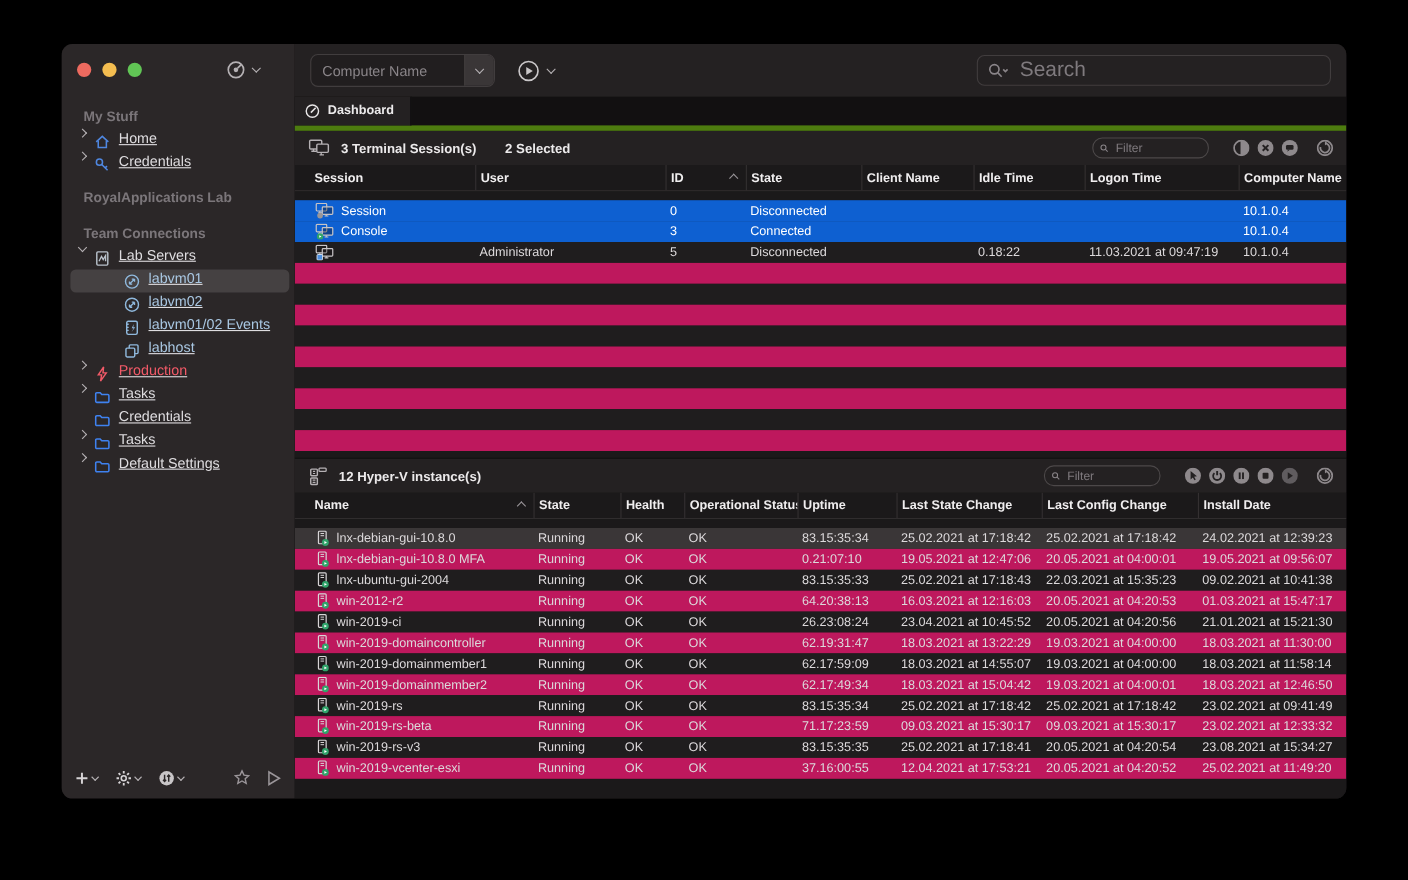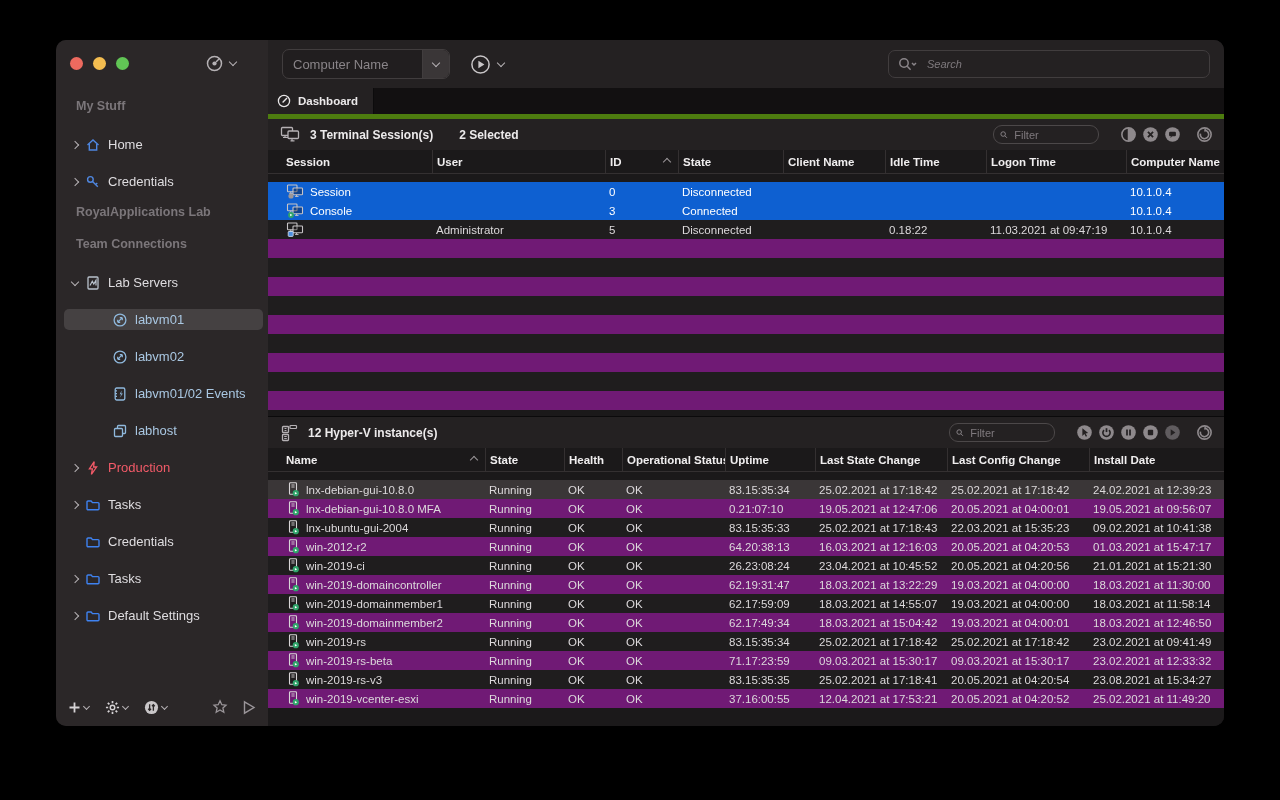--- a/index.html
+++ b/index.html
@@ -5,41 +5,41 @@
   html,body{margin:0;padding:0;}
   body{width:1280px;height:800px;background:#000;font-family:"Liberation Sans",sans-serif;overflow:hidden;}
   .window{position:absolute;left:56px;top:40px;width:1168px;height:686px;border-radius:10px;overflow:hidden;display:flex;background:#1a1819;box-shadow:0 24px 60px rgba(0,0,0,.65);}
   
   .sidebar{width:212px;background:#2b2728;display:flex;flex-direction:column;flex-shrink:0;}
   .titlebar{height:46px;display:flex;align-items:center;padding:0 14px;gap:10px;flex-shrink:0;}
   .tl{width:13px;height:13px;border-radius:50%;display:inline-block;}
   .appicon{margin-left:66px;display:flex;align-items:center;gap:6px;}
   .side-list{flex:1;overflow:hidden;font-size:13px;color:#dfdde0;}
   .sec-title{color:#7b767a;font-weight:700;font-size:12.5px;padding:13px 0 5px 20px;}
-  .item{height:21px;display:flex;align-items:center;gap:7px;margin:16px 5px 0 8px;padding-left:8px;border-radius:5px;}
+  .item{height:21px;display:flex;gap:7px;margin:0 5px 0 8px;padding-left:8px;border-radius:5px;text-decoration:underline;}
   .item .lbl{white-space:nowrap;}
   .item.sel{background:#454142;}
   .item .ind2{width:20px;flex-shrink:0;}
   .c-blue{color:#a9c7e2;} .c-red{color:#f25a68;}
   .chev{width:5px;height:5px;border-right:1.6px solid #b5b1b4;border-bottom:1.6px solid #b5b1b4;display:inline-block;flex-shrink:0;}
   .chev.r{transform:rotate(-45deg);} .chev.d{transform:rotate(45deg);margin-top:-2px;}
   .chev.hidden{visibility:hidden;}
   .side-footer{height:38px;display:flex;align-items:center;padding:0 12px;gap:6px;color:#c9c6c8;flex-shrink:0;}
   .foot-group{display:flex;align-items:center;gap:3px;margin-right:10px;}
   .foot-right{margin-left:auto;display:flex;gap:14px;align-items:center;}
   .chev.sm{width:4px;height:4px;border-width:1.4px;}
   
   .main{flex:1;display:flex;flex-direction:column;min-width:0;background:#1a1819;}
   .toolbar{height:48px;background:#242122;display:flex;align-items:center;padding:0 14px;flex-shrink:0;}
   .combo{width:166px;height:28px;border:1px solid #413d3e;border-radius:7px;display:flex;align-items:center;background:#211e1f;overflow:hidden;}
   .combo-label{flex:1;padding-left:10px;color:#8a8589;font-size:13px;}
   .combo-btn{width:26px;height:28px;background:#3a3637;display:flex;align-items:center;justify-content:center;border-left:1px solid #413d3e;}
   .playwrap{display:flex;align-items:center;gap:7px;margin-left:20px;}
   .search{margin-left:auto;width:302px;height:26px;border:1px solid #413d3e;border-radius:7px;display:flex;align-items:center;padding:0 9px;gap:7px;}
-  .search input{background:none;border:none;outline:none;color:#ef4444;font-size:11px;flex:1;min-width:0;font-style:italic;}
+  .search input{background:none;border:none;outline:none;color:#ef4444;font-size:19px;flex:1;min-width:0;}
   .search input::placeholder,.filter input::placeholder{color:#7f7a7e;}
   .tabbar{height:26px;background:#121011;display:flex;align-items:stretch;flex-shrink:0;border-bottom:5px solid #4d7c0f;}
   .tab{background:#242122;display:flex;align-items:center;gap:7px;padding:0 15px 0 9px;color:#eceaeb;font-size:11.5px;font-weight:600;border-right:1px solid #0c0b0c;}
   .content{flex:1;display:flex;flex-direction:column;min-height:0;}
   .panel{display:flex;flex-direction:column;min-height:0;}
   .panel1{height:297px;border-bottom:1px solid #0b0a0b;flex-shrink:0;}
   .panel2{flex:1;}
   .phead{height:31px;background:#242122;display:flex;align-items:center;padding:0 12px;gap:10px;flex-shrink:0;}
   .ptitle,.psel{font-size:12px;font-weight:700;color:#eceaeb;white-space:nowrap;}
   .psel{margin-left:16px;}
@@ -47,21 +47,21 @@
   .filter input{width:100%;background:none;border:none;outline:none;font-size:11px;color:#ccc;}
   .cbtns{display:flex;gap:7px;margin-left:12px;align-items:center;flex-shrink:0;}
   .cbtn{width:15px;height:15px;display:flex;align-items:center;justify-content:center;}
   .thead{height:23px;background:#1b191a;border-bottom:1px solid #343031;display:grid;align-items:stretch;color:#f0eeef;font-size:11.5px;font-weight:700;padding-left:14px;flex-shrink:0;}
   .thead .cell{padding-left:4px;display:flex;align-items:center;border-left:1px solid #343031;min-width:0;white-space:nowrap;overflow:hidden;}
   .thead .cell:first-child{border-left:none;}
   .sortc{width:5px;height:5px;border-right:1.6px solid #9a9599;border-bottom:1.6px solid #9a9599;transform:rotate(-135deg);margin-left:auto;margin-right:8px;flex-shrink:0;}
   .tbody{flex:1;padding-top:8px;background:#1b191a;overflow:hidden;display:flex;flex-direction:column;}
   .row{height:19px;display:grid;align-items:center;padding-left:14px;font-size:11.5px;color:#dcd9db;flex-shrink:0;}
   .row .cell{white-space:nowrap;overflow:hidden;padding-left:4px;}
-  .row.light{background:#701a75;} .row.dark{background:#1f1d1e;} .row.hl{background:#3a3637;} .row.sel{background:#0e60d1;color:#fff;}
+  .row.light{background:#be185d;} .row.dark{background:#1f1d1e;} .row.hl{background:#3a3637;} .row.sel{background:#0e60d1;color:#fff;}
   .gridT{grid-template-columns:150px 173px 73px 105px 102px 101px 140px auto;}
   .gridH{grid-template-columns:203px 79px 58px 103px 90px 132px 142px auto;}
   .cname{display:flex;align-items:center;gap:6px;}
   .cname svg{flex-shrink:0;}
 </style>
 </head>
 <body>
 
 <div class="window">
 

